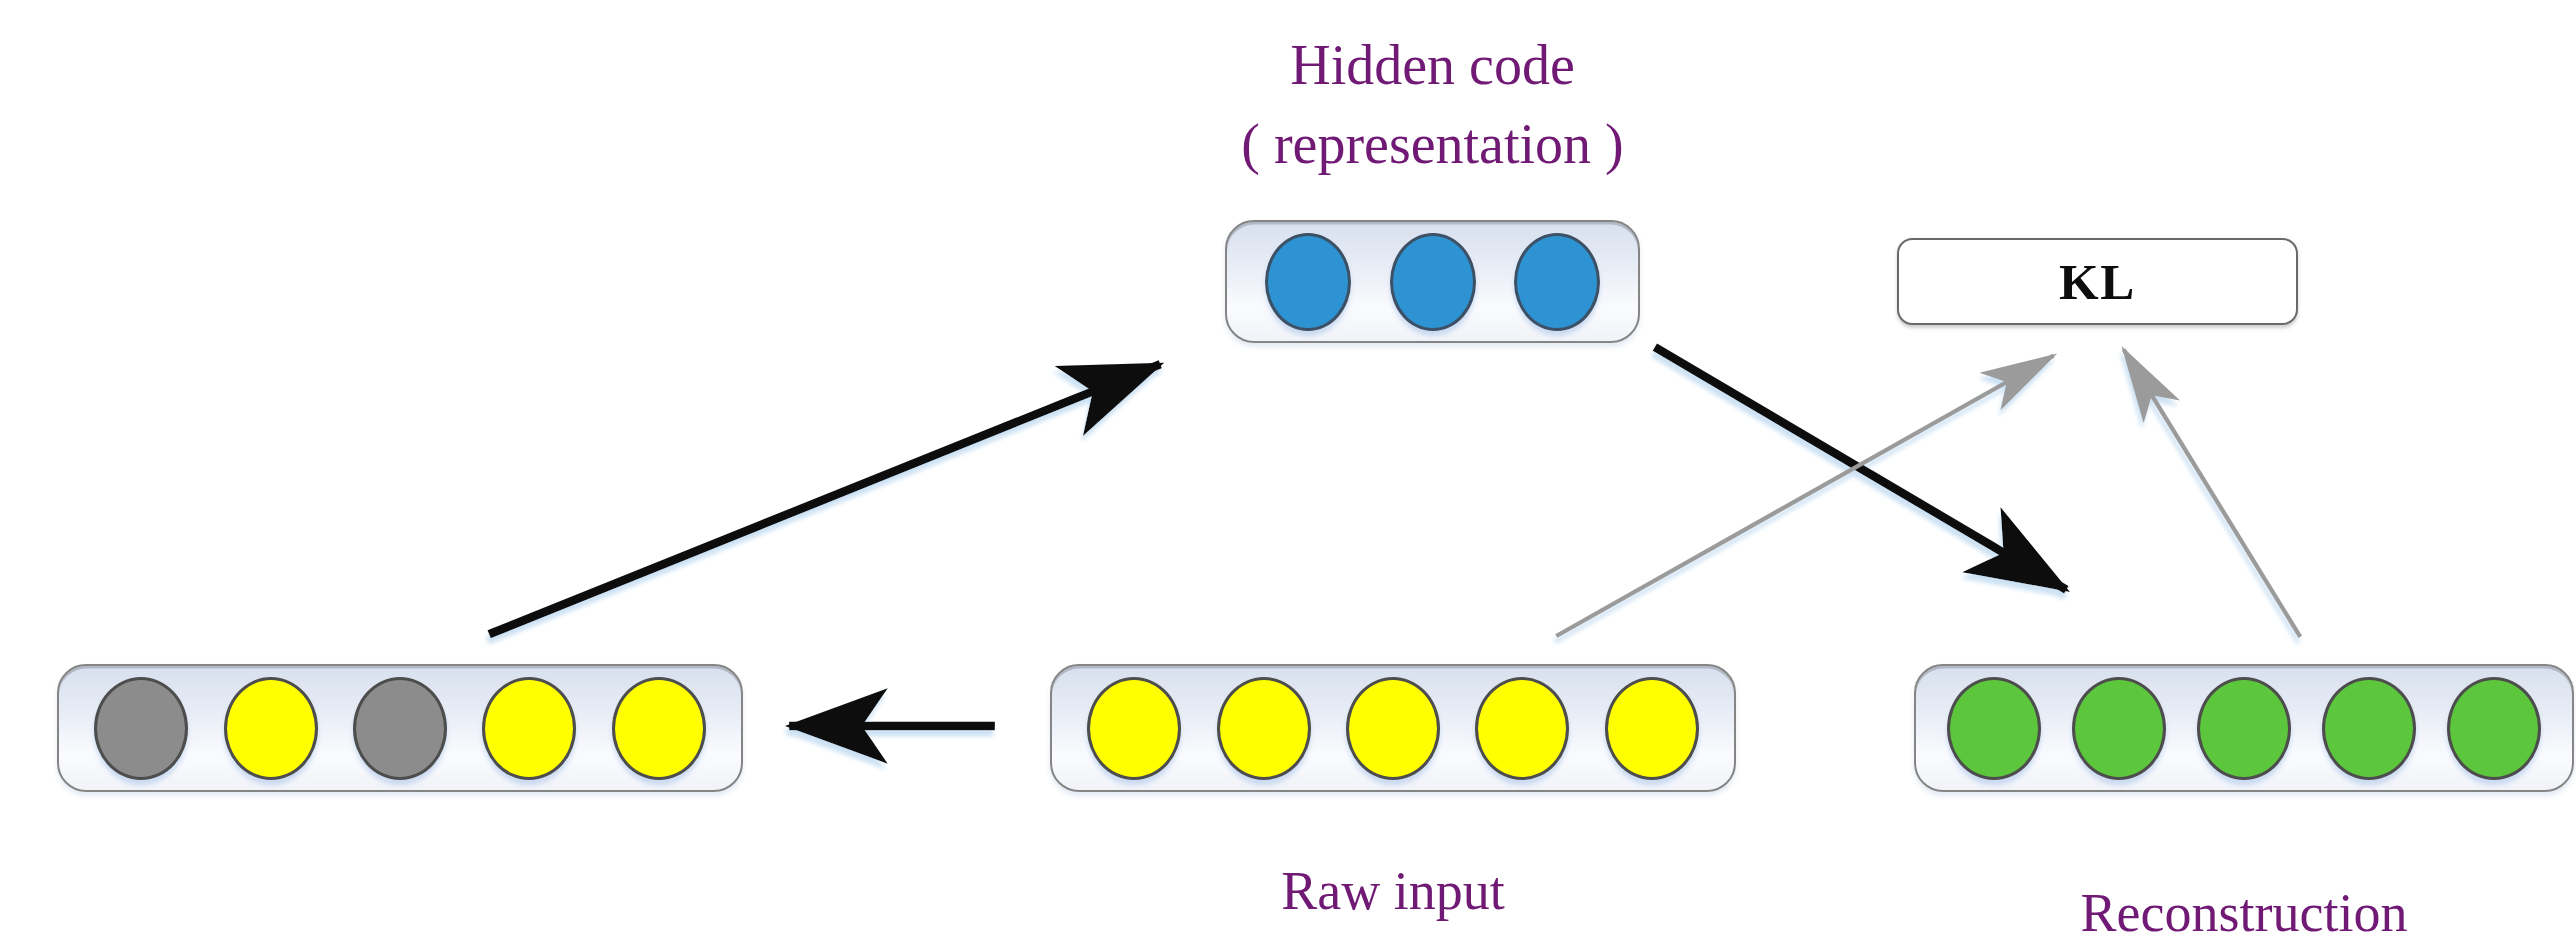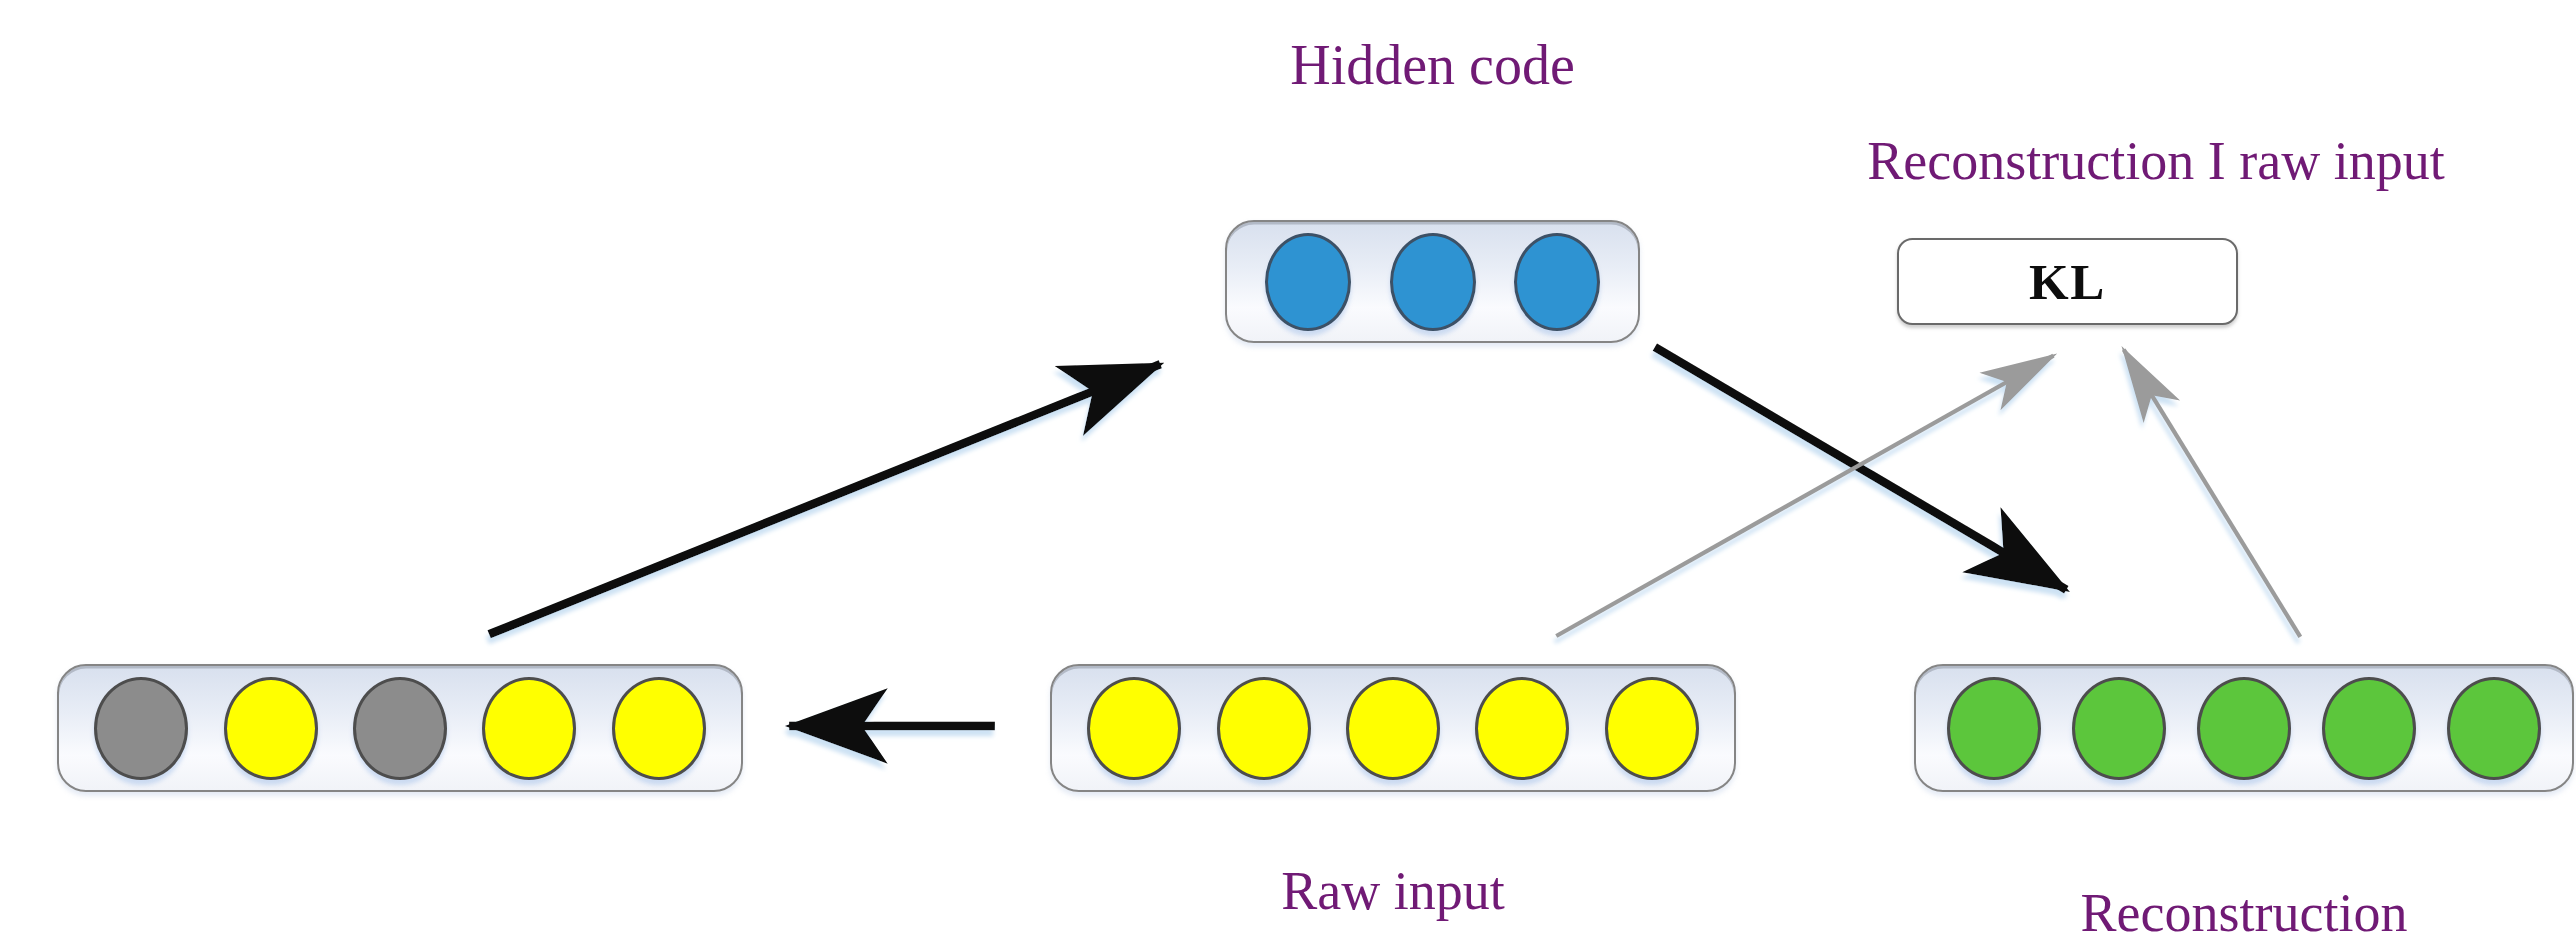--- a/index.html
+++ b/index.html
@@ -52,21 +52,21 @@
     border-radius: 50%;
     border: 3.4px solid #4d4d4d;
     box-sizing: border-box;
     box-shadow: 0 5.1px 4.3px rgba(130, 170, 225, 0.35);
   }
   .hidden-box .unit { width: 86px; height: 98px; border-color: #3d5166; }
 
   
   .kl-box {
     position: absolute;
-    left: 1897px; top: 238px; width: 341px; height: 87px;
+    left: 1897px; top: 238px; width: 401px; height: 87px;
     box-sizing: border-box;
     background: #ffffff;
     border: 2.6px solid #6a6a6a;
     border-radius: 15.4px;
     box-shadow: 0 2.6px 3.4px rgba(120, 120, 120, 0.35);
     display: flex;
     align-items: center;
     justify-content: center;
   }
   .kl-text {
@@ -104,29 +104,29 @@
       <line class="arrow-black" x1="570" y1="740" x2="1353" y2="425" marker-end="url(#headBlack)"></line>
       <line class="arrow-black" x1="1160" y1="847" x2="920" y2="847" marker-end="url(#headBlack)"></line>
       <line class="arrow-black" x1="1930" y1="405" x2="2410" y2="688" marker-end="url(#headBlack)"></line>
       <line class="arrow-gray" x1="1815" y1="742" x2="2395" y2="415" marker-end="url(#headGray)"></line>
       <line class="arrow-gray" x1="2683" y1="743" x2="2477" y2="408" marker-end="url(#headGray)"></line>
     </g>
   </svg>
 
   <div class="diagram-label hidden-title">
     <div>Hidden code</div>
+    <div>( representation )</div>
   </div>
 
   <div class="node-box hidden-box">
       <span class="unit" style="background: rgb(46, 147, 210);"></span>
       <span class="unit" style="background: rgb(46, 147, 210);"></span>
       <span class="unit" style="background: rgb(46, 147, 210);"></span>
     </div>
 
-  <div class="diagram-label kl-caption">Reconstruction I raw input</div>
   <div class="kl-box">
     <span class="kl-text">KL</span>
   </div>
 
   <div class="node-box corrupted-box">
       <span class="unit" style="background: rgb(140, 140, 140);"></span>
       <span class="unit" style="background: rgb(255, 255, 0);"></span>
       <span class="unit" style="background: rgb(140, 140, 140);"></span>
       <span class="unit" style="background: rgb(255, 255, 0);"></span>
       <span class="unit" style="background: rgb(255, 255, 0);"></span>

